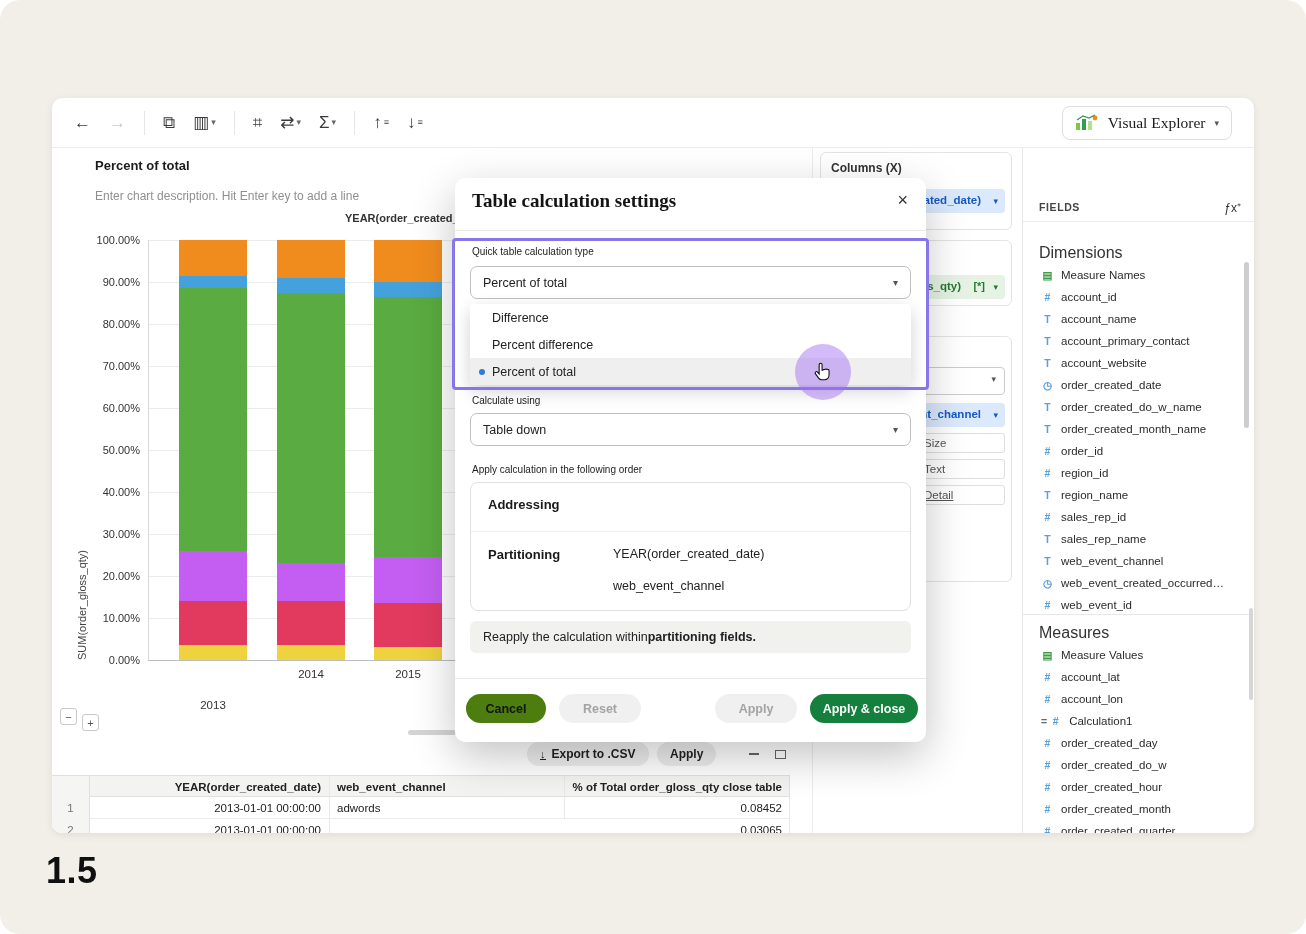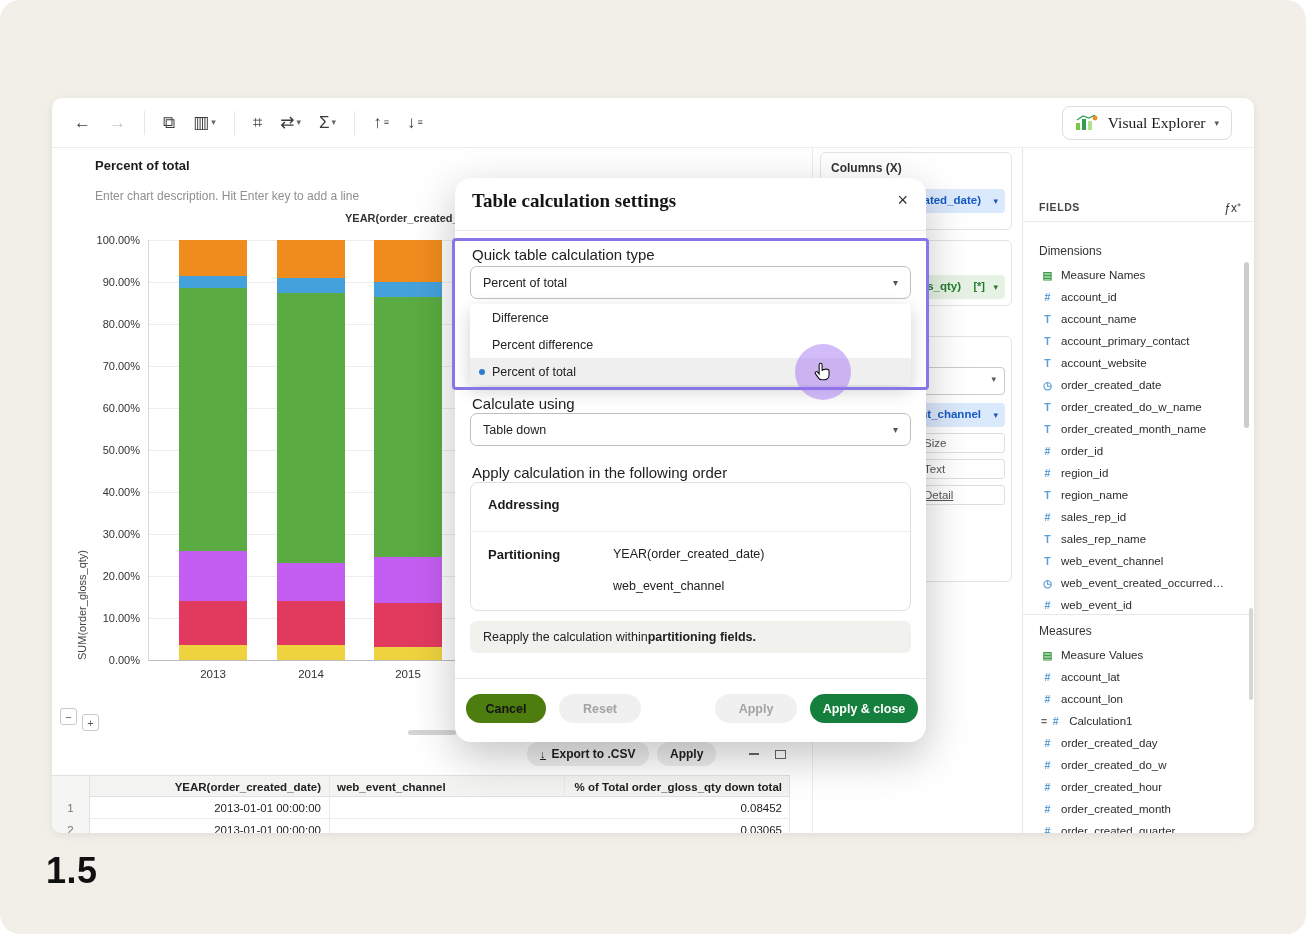--- a/index.html
+++ b/index.html
@@ -58,21 +58,21 @@
   
   .sidebar{position:absolute;left:970px;top:50px;width:232px;height:685px;border-left:1px solid #e7e7e7;background:#fff;}
   .tabs{position:absolute;left:0;top:0;width:100%;height:44px;border-bottom:1px solid #ebebeb;
         display:flex;align-items:stretch;padding-left:48px;gap:44px;box-sizing:border-box;}
   .tab{display:flex;align-items:center;font-size:13px;color:#666;cursor:pointer;position:relative;}
   .tab.active{color:#141414;font-weight:bold;}
   .tab.active::after{content:"";position:absolute;left:-4px;right:-4px;bottom:0;height:3px;background:#2f7d32;border-radius:2px;}
   .fieldsrow{position:absolute;left:0;top:44px;width:100%;height:30px;border-bottom:1px solid #ebebeb;box-sizing:border-box;}
   .fields-label{position:absolute;left:16px;top:9px;font-size:10.5px;font-weight:bold;letter-spacing:.6px;color:#444;}
   .fx{position:absolute;right:14px;top:7px;font-size:12px;color:#333;cursor:pointer;}
-  .sec-label{position:absolute;left:16px;font-size:12px;color:#333;}
+  .sec-label{position:absolute;left:16px;font-size:16px;color:#333;}
   .fieldlist{position:absolute;left:0;width:232px;overflow:hidden;}
   .field-item{position:absolute;left:0;width:100%;height:22px;display:flex;align-items:center;padding-left:18px;
               box-sizing:border-box;gap:7px;cursor:pointer;}
   .fi-icon{width:13px;font-size:10.5px;font-weight:bold;color:#5b9fd8;text-align:center;flex:none;}
   .fi-icon.green{color:#3f9b45;}
   .fi-icon.calc{color:#666;width:auto;}
   .fi-label{font-size:11.5px;color:#2b2b2b;white-space:nowrap;}
   .sb-div{position:absolute;left:0;width:100%;height:1px;background:#e8e8e8;}
   .thumb{position:absolute;background:#cdcdcd;border-radius:3px;}
 
@@ -86,26 +86,26 @@
 
   .tbl-headrow{position:absolute;left:0;top:677px;width:738px;height:22px;background:#f3f3f1;
                border-top:1px solid #e0e0e0;border-bottom:1px solid #e0e0e0;border-right:1px solid #e0e0e0;box-sizing:border-box;}
   .hcell{position:absolute;top:0;height:22px;display:flex;align-items:center;font-size:11.5px;font-weight:bold;color:#222;box-sizing:border-box;}
   .trow{position:absolute;left:0;width:738px;height:22px;border-bottom:1px solid #ececec;border-right:1px solid #e8e8e8;box-sizing:border-box;background:#fff;}
   .tcell{position:absolute;top:0;height:22px;display:flex;align-items:center;font-size:11.5px;color:#222;box-sizing:border-box;}
   .numcol{background:#f5f5f4;color:#777;justify-content:center;border-right:1px solid #e0e0e0;}
   .colline{border-right:1px solid #e8e8e8;}
 
   
-  .modal{position:absolute;left:455px;top:178px;width:471px;height:564px;background:#fff;border-radius:16px;
+  .modal{position:absolute;left:455px;top:178px;width:471px;height:564px;background:#fff;border-radius:10px;
          box-shadow:0 14px 44px rgba(0,0,0,.24);z-index:40;}
   .m-title{position:absolute;left:17px;top:12px;font-family:"Liberation Serif",serif;font-size:19px;font-weight:600;color:#141414;}
   .m-close{position:absolute;right:18px;top:12px;font-size:18px;color:#333;cursor:pointer;}
   .m-hr{position:absolute;left:0;top:52px;width:100%;height:1px;background:#e9e9e9;}
-  .m-label{position:absolute;left:17px;font-size:15px;color:#222;}
+  .m-label{position:absolute;left:17px;font-size:10px;color:#222;}
   .m-select{position:absolute;left:15px;width:441px;height:33px;border:1px solid #bfbfbf;border-radius:7px;background:#fff;
             box-sizing:border-box;display:flex;align-items:center;padding:0 12px;font-size:12.5px;color:#222;cursor:pointer;}
   .m-select .chev{margin-left:auto;font-size:10px;color:#555;}
   .menu{position:absolute;left:15px;top:126px;width:441px;height:81px;background:#fff;border-radius:4px;
         box-shadow:0 6px 18px rgba(0,0,0,.18);z-index:2;}
   .opt{position:absolute;left:0;width:100%;height:27px;display:flex;align-items:center;padding-left:22px;
        box-sizing:border-box;font-size:12.5px;color:#222;cursor:pointer;}
   .opt.sel{background:#efefef;}
   .opt .dot{position:absolute;left:9px;width:6px;height:6px;border-radius:50%;background:#2e7dd1;}
   .orderbox{position:absolute;left:15px;top:304px;width:441px;height:129px;border:1px solid #e0e0e0;border-radius:8px;box-sizing:border-box;}
@@ -207,21 +207,21 @@
         <div class="gridline" style="top: 336px;"></div>
         <div class="gridline" style="top: 378px;"></div>
         <div class="barcol" style="left: 30px; height: 420px;">
           <div class="seg" style="height: 14.7px; background: rgb(238, 210, 62);"></div>
           <div class="seg" style="height: 44.1px; background: rgb(226, 58, 95);"></div>
           <div class="seg" style="height: 50.4px; background: rgb(196, 94, 242);"></div>
           <div class="seg" style="height: 262.5px; background: rgb(90, 171, 65);"></div>
           <div class="seg" style="height: 12.6px; background: rgb(69, 161, 220);"></div>
           <div class="seg" style="height: 35.7px; background: rgb(240, 140, 30);"></div>
         </div>
-        <div class="xlabel" style="left: 29px;">2013</div>
+        <div class="xlabel" style="left: 29px; margin-top: 31px;">2013</div>
         <div class="barcol" style="left: 128px; height: 420px;">
           <div class="seg" style="height: 14.7px; background: rgb(238, 210, 62);"></div>
           <div class="seg" style="height: 44.1px; background: rgb(226, 58, 95);"></div>
           <div class="seg" style="height: 37.8px; background: rgb(196, 94, 242);"></div>
           <div class="seg" style="height: 270.9px; background: rgb(90, 171, 65);"></div>
           <div class="seg" style="height: 14.7px; background: rgb(69, 161, 220);"></div>
           <div class="seg" style="height: 37.8px; background: rgb(240, 140, 30);"></div>
         </div>
         <div class="xlabel" style="left: 127px;">2014</div>
         <div class="barcol" style="left: 225px; height: 420px;">
@@ -398,26 +398,27 @@
       <span class="min-shape"></span>
     </div>
     <div class="winbtn" style="left:719px;top:648px;">
       <span class="max-shape"></span>
     </div>
 
     <div class="tbl-headrow">
       <div class="hcell numcol" style="left:0;width:38px;"></div>
       <div class="hcell colline" style="left:38px;width:240px;justify-content:flex-end;padding-right:8px;">YEAR(order_created_date)</div>
       <div class="hcell colline" style="left:278px;width:235px;padding-left:7px;">web_event_channel</div>
-      <div class="hcell" style="left:513px;width:225px;justify-content:flex-end;padding-right:8px;">% of Total order_gloss_qty down total</div>
+      <div class="hcell" style="left:513px;width:225px;justify-content:flex-end;padding-right:8px;">% of Total order_gloss_qty close table</div>
     </div>
     <div id="tablerows">
         <div class="trow" style="top: 699px;">
           <div class="tcell numcol" style="left: 0px; width: 38px;">1</div>
           <div class="tcell colline" style="left: 38px; width: 240px; justify-content: flex-end; padding-right: 8px;">2013-01-01 00:00:00</div>
+          <div class="tcell colline" style="left: 278px; width: 235px; padding-left: 7px;">adwords</div>
           <div class="tcell" style="left: 513px; width: 225px; justify-content: flex-end; padding-right: 8px;">0.08452</div>
         </div>
         <div class="trow" style="top: 721px;">
           <div class="tcell numcol" style="left: 0px; width: 38px;">2</div>
           <div class="tcell colline" style="left: 38px; width: 240px; justify-content: flex-end; padding-right: 8px;">2013-01-01 00:00:00</div>
           <div class="tcell" style="left: 513px; width: 225px; justify-content: flex-end; padding-right: 8px;">0.03065</div>
         </div>
       </div>
 
   </div>

